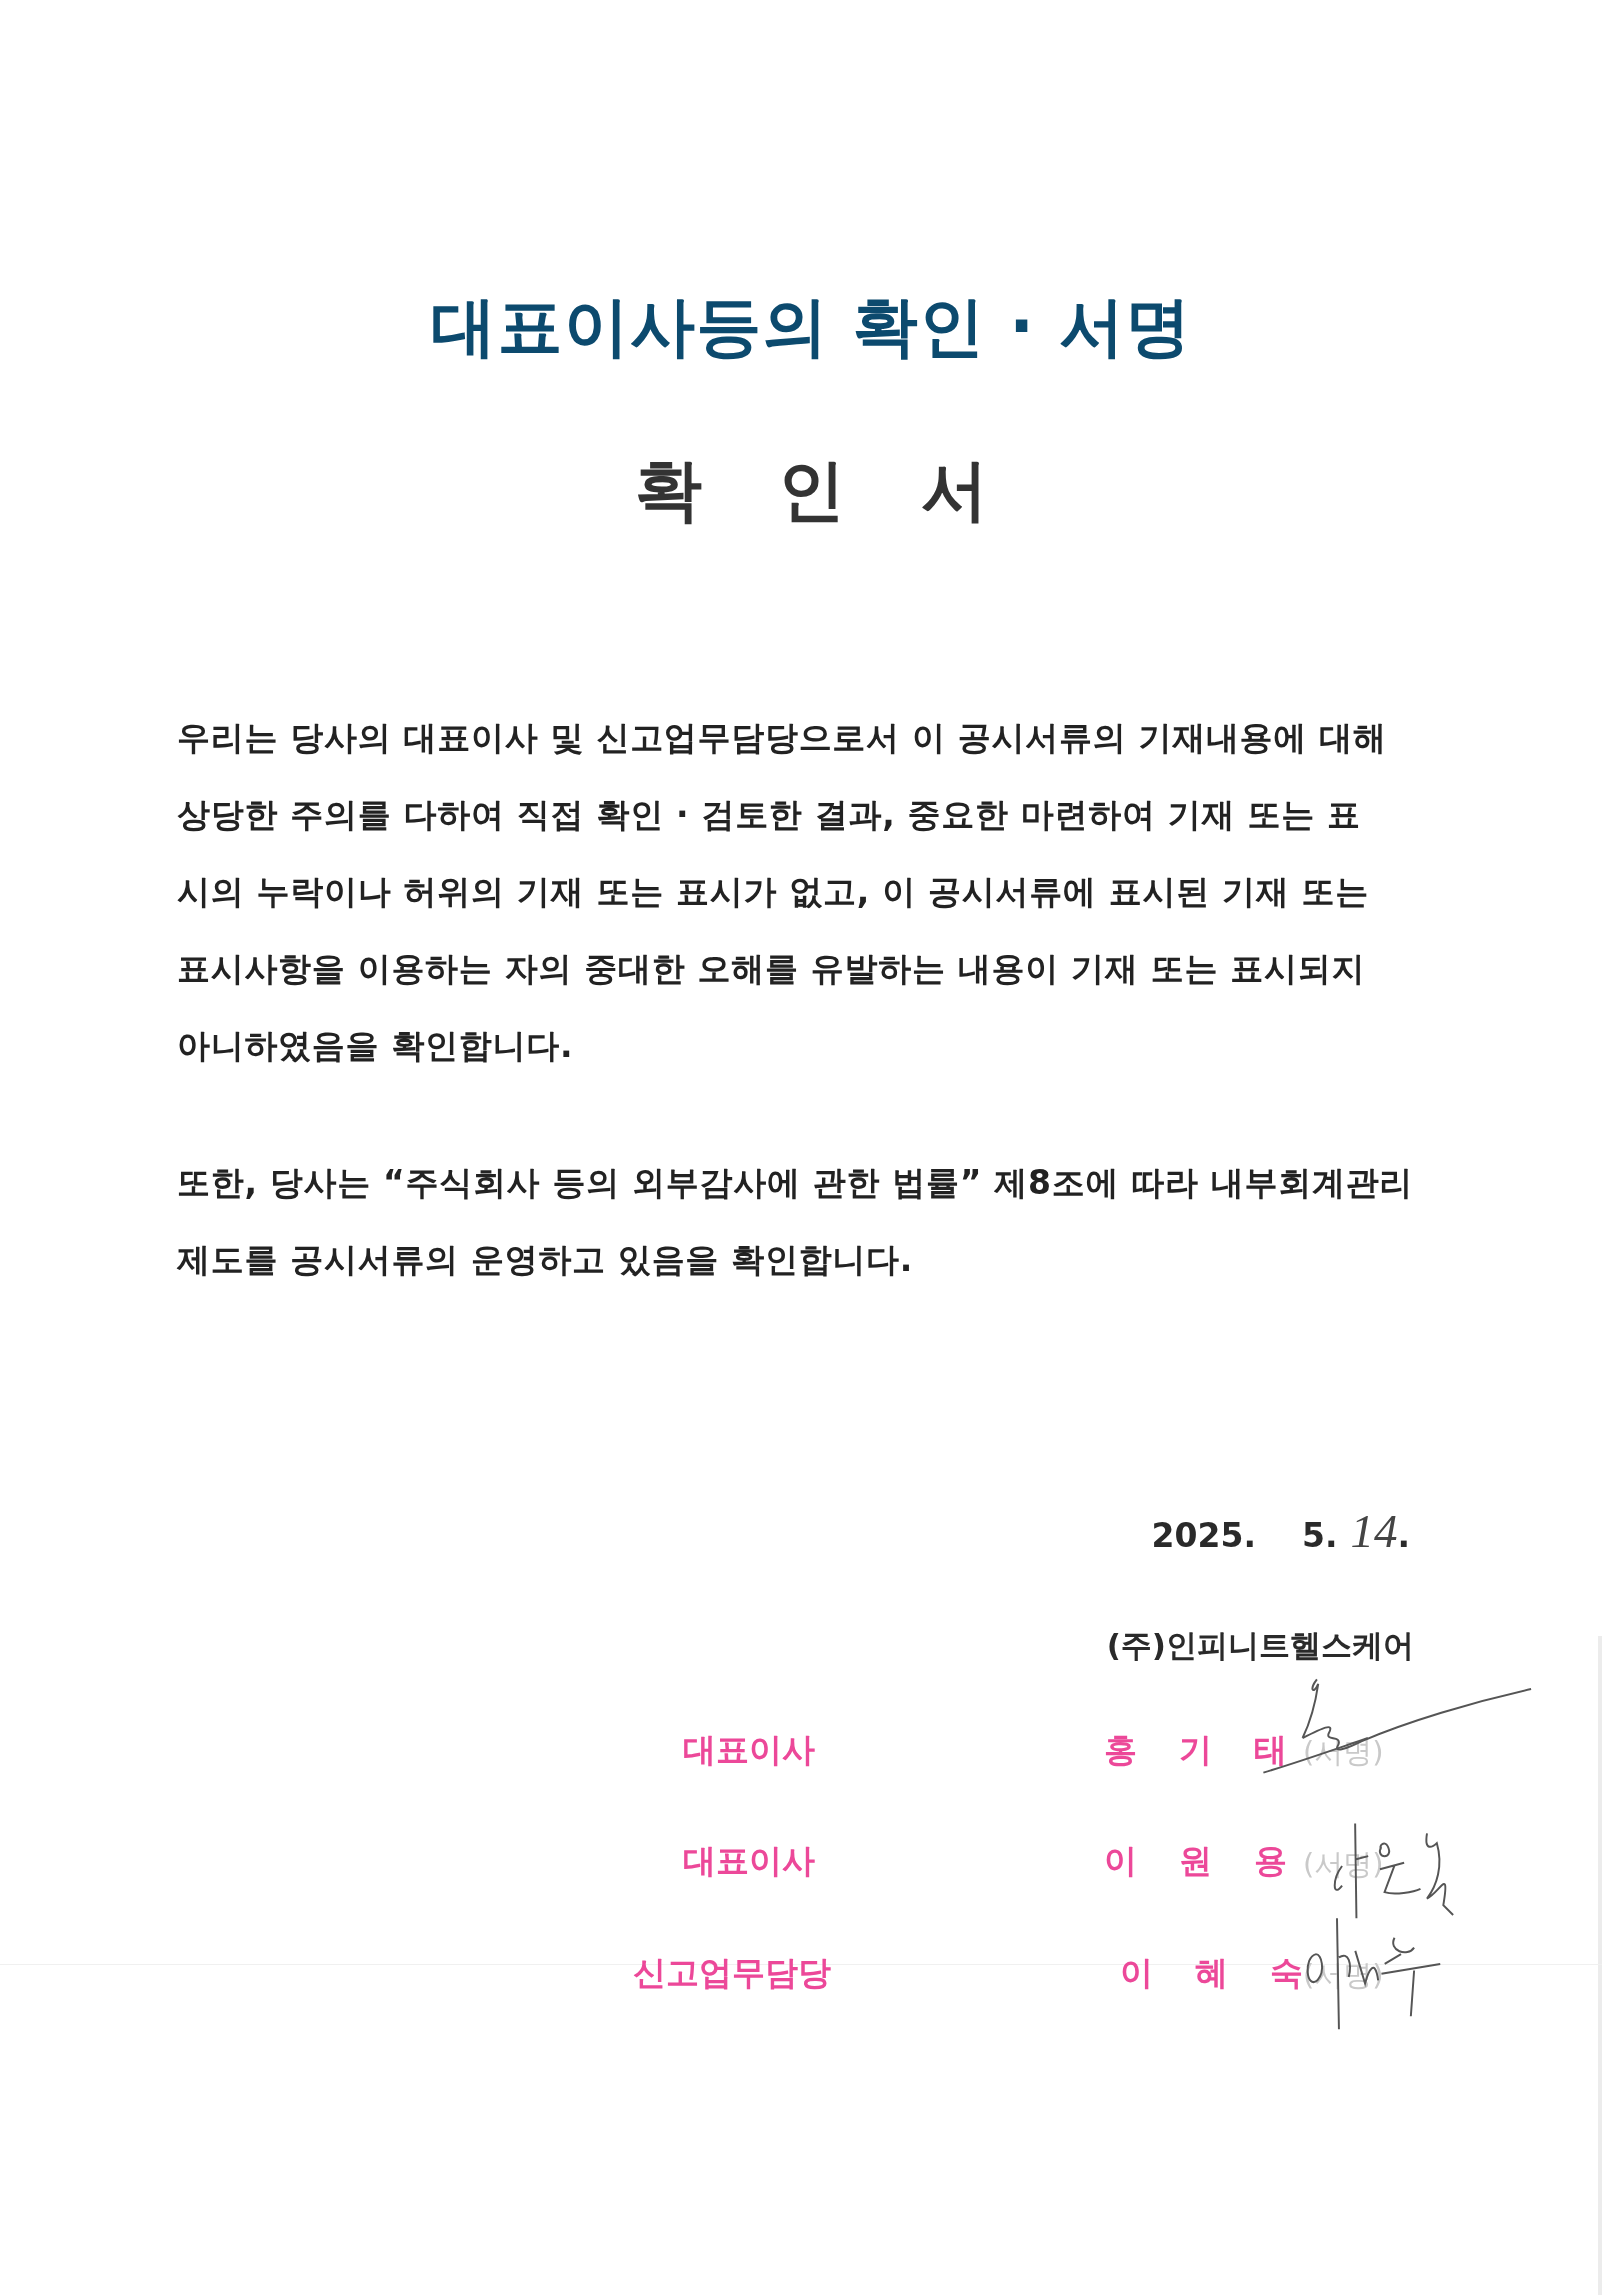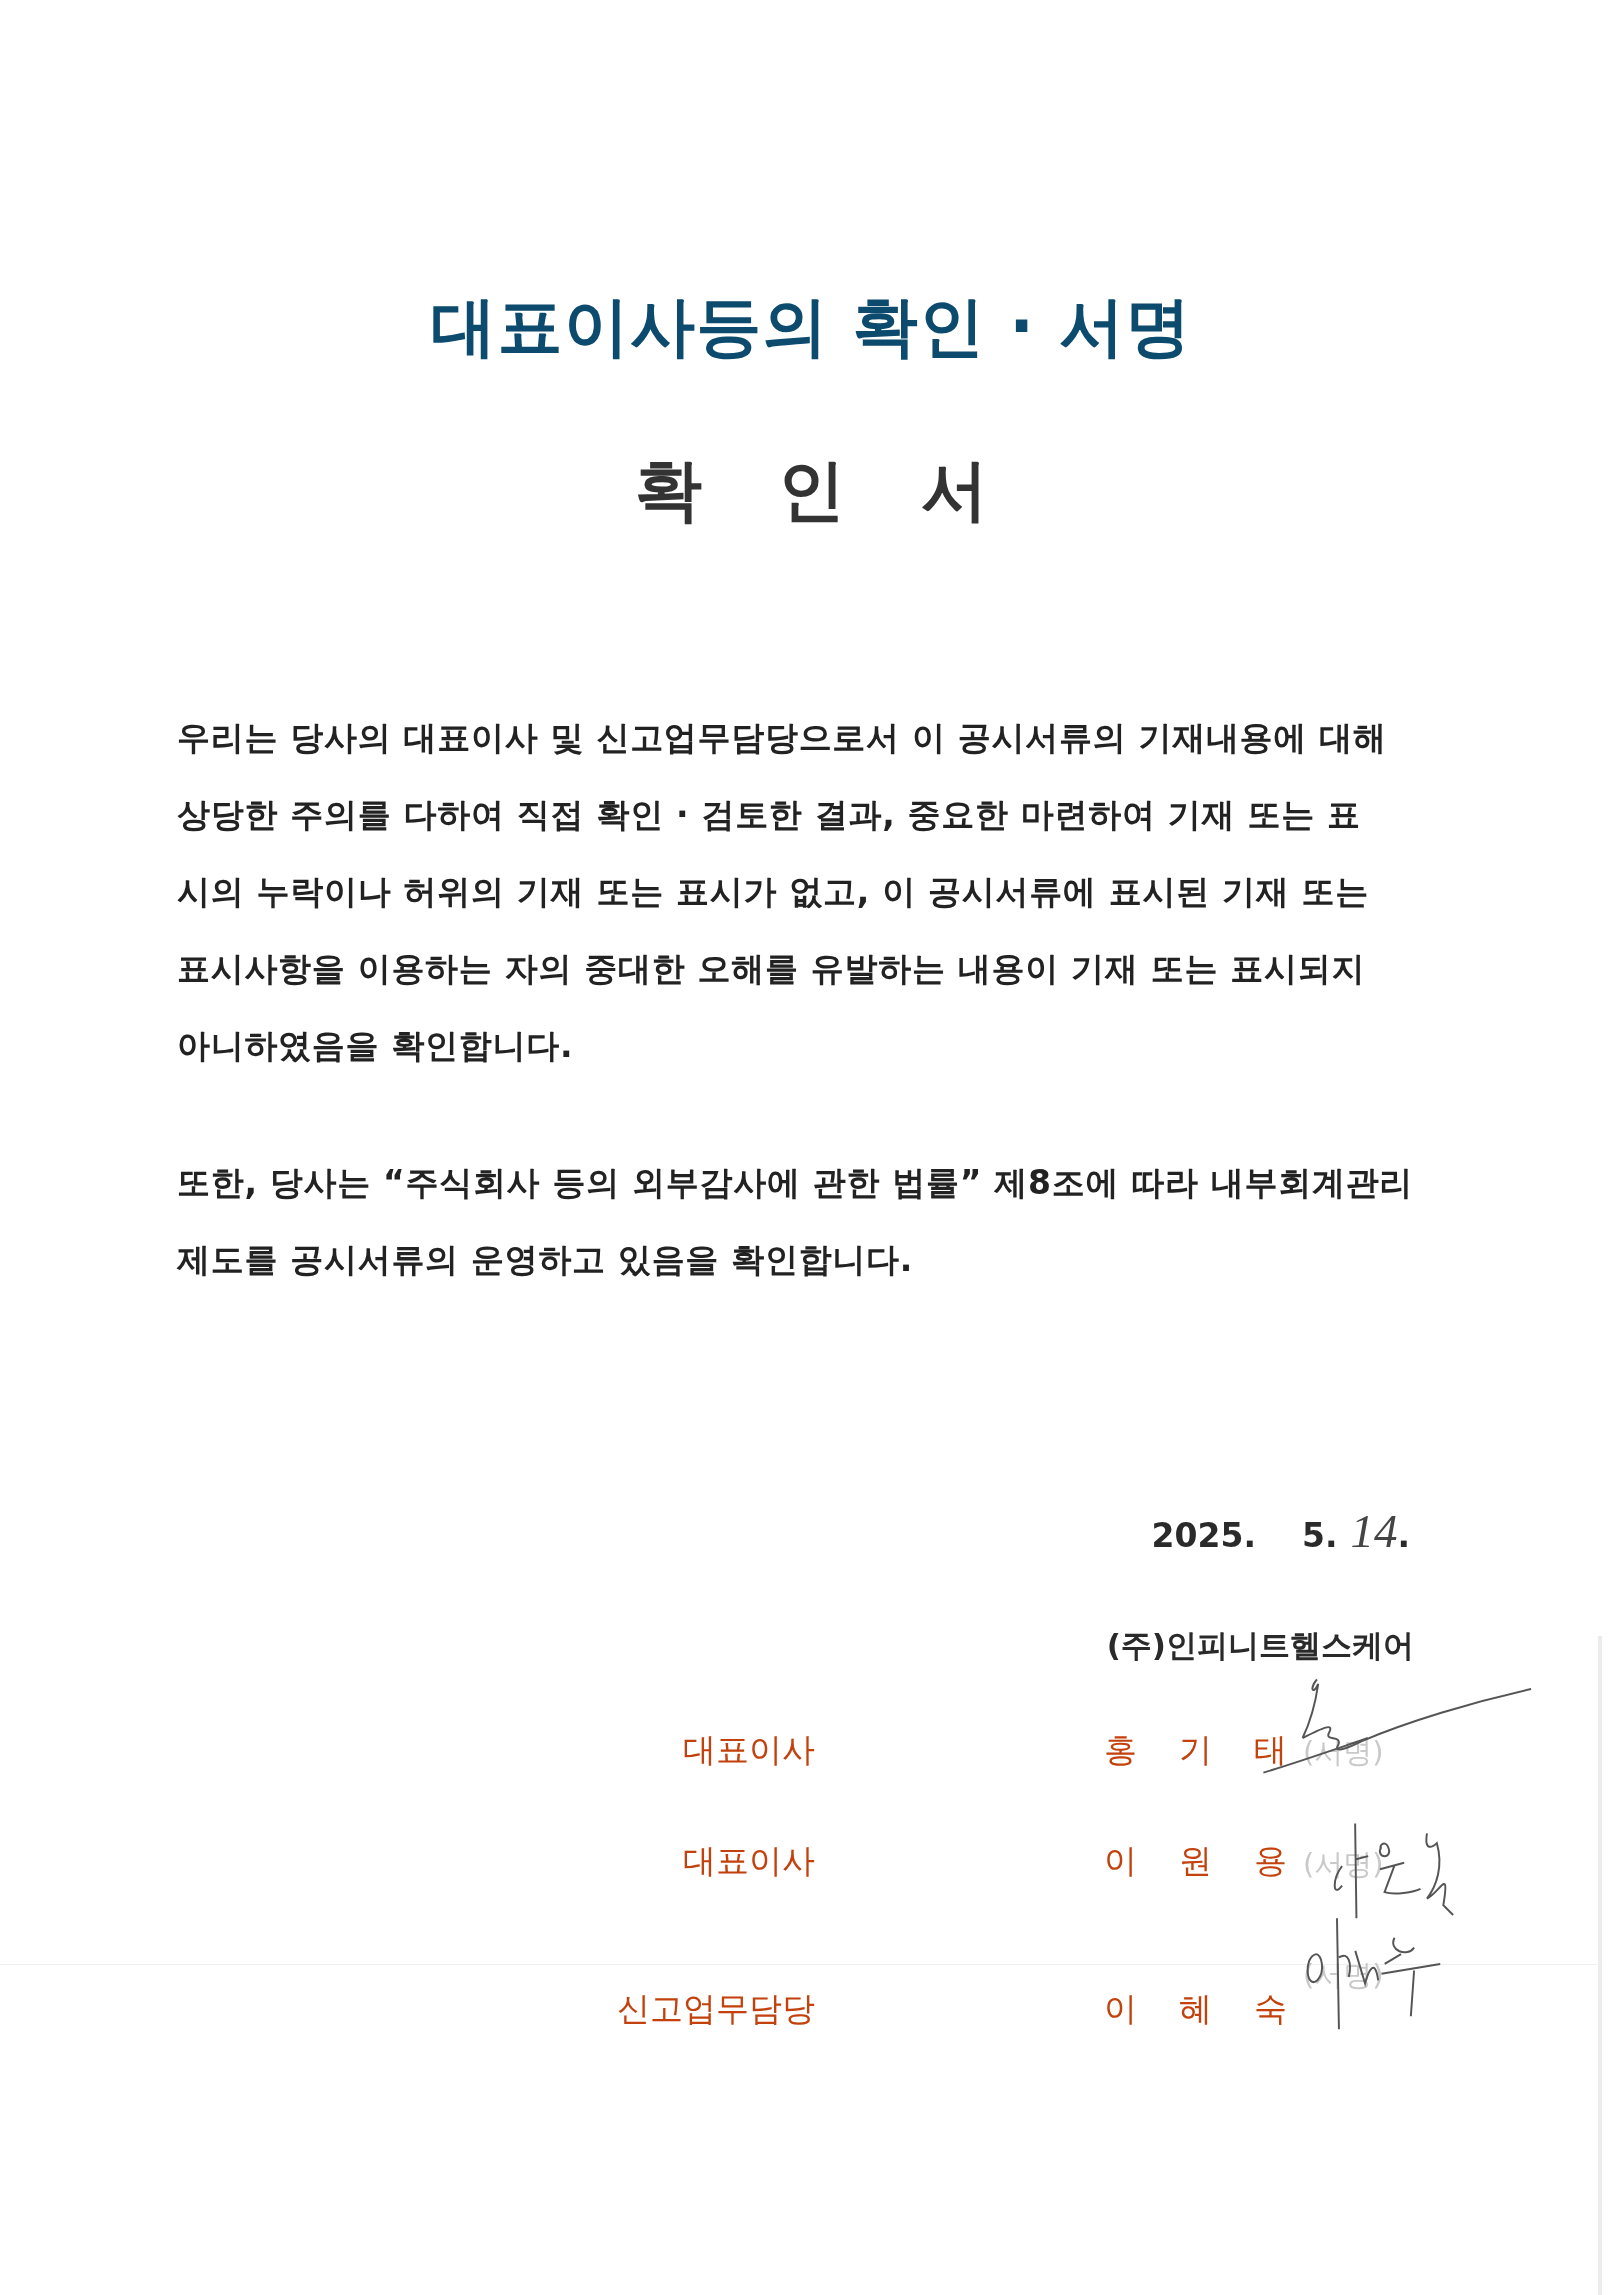--- a/index.html
+++ b/index.html
@@ -40,28 +40,28 @@
   .date .y { margin-right: 46px; }
   .date .m { margin-right: 13px; }
   .date .d { font-family: Liberation Serif, serif; font-weight: normal; font-size: 47px; font-style: italic; color: #444; }
 
   .company {
     position: absolute; right: 209px; top: 1615px;
     font-size: 31px; font-weight: bold; color: #2a2a2a; white-space: nowrap; margin-top: 10px;
   }
 
   .signer {
-    position: absolute; height: 59px; font-size: 33px; font-weight: normal; color: #c2410c; white-space: nowrap;
+    position: absolute; height: 59px; font-size: 33px; font-weight: bold; color: #ec4899; white-space: nowrap;
   }
   .signer .role { position: absolute; right: 0; top: 0; text-align: right; }
   .signer .name { position: absolute; top: 0; }
   .signer .name span { display: inline-block; width: 75px; text-align: center; }
   .signer-1 { left: 0; top: 1728px; width: 1273px; }
   .signer-2 { left: 0; top: 1839px; width: 1273px; }
-  .signer-3 { left: 0; top: 1951px; width: 1273px; margin-top: 36px; }
+  .signer-3 { left: 16px; top: 1951px; width: 1273px; }
 
   .seal-mark {
     position: absolute; font-size: 29px; color: #c9c9c9; font-weight: normal; white-space: nowrap;
   }
   .signature { position: absolute; overflow: visible; }
 </style>
 </head>
 <body>
 
 <div class="page">

